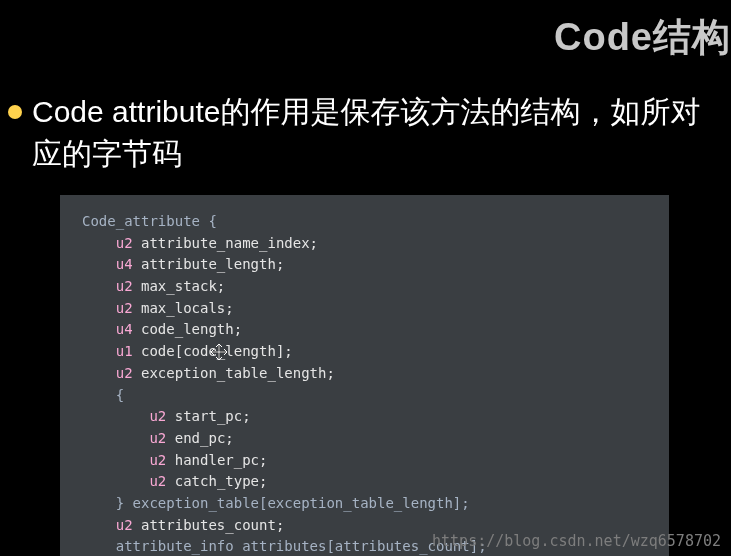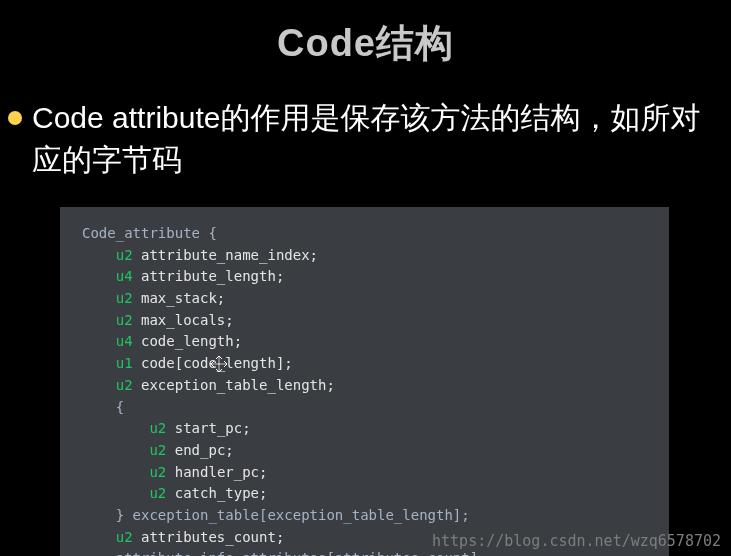--- a/index.html
+++ b/index.html
@@ -34,34 +34,34 @@
     border-radius: 50%;
     border-right-color: transparent;
     border-top-color: transparent;
     transform: rotate(5deg);
     opacity: 0.6;
   }
   .title {
     color: #c8c8c8;
     font-size: 38px;
     font-weight: bold;
-    text-align: center;
-    padding-top: 18px;
+    text-align: right;
+    padding-top: 12px;
     letter-spacing: 1px;
   }
   .content {
     position: relative;
     z-index: 2;
     padding: 28px 20px 0 8px;
   }
   .bullet-row {
     display: flex;
     align-items: flex-start;
     gap: 10px;
-    margin-bottom: 26px;
+    margin-bottom: 20px;
   }
   .bullet {
     width: 14px;
     height: 14px;
     background: #ffd24d;
     border-radius: 50%;
     margin-top: 14px;
     flex: 0 0 14px;
   }
   .bullet-text {
@@ -76,21 +76,21 @@
     padding: 16px 22px 20px 22px;
     position: relative;
   }
   .code-box pre {
     font-family: Menlo, Consolas, monospace;
     font-size: 14px;
     line-height: 1.55;
     color: #a6b3c4;
     white-space: pre;
   }
-  .tp { color: #22c55e; }
+  .tp { color: #f9a8d4; }
   .nm { color: #e5e5e5; }
   .move-cursor {
     position: absolute;
     left: 150px;
     top: 148px;
     font-size: 16px;
     color: #fff;
     pointer-events: none;
   }
   .watermark {

